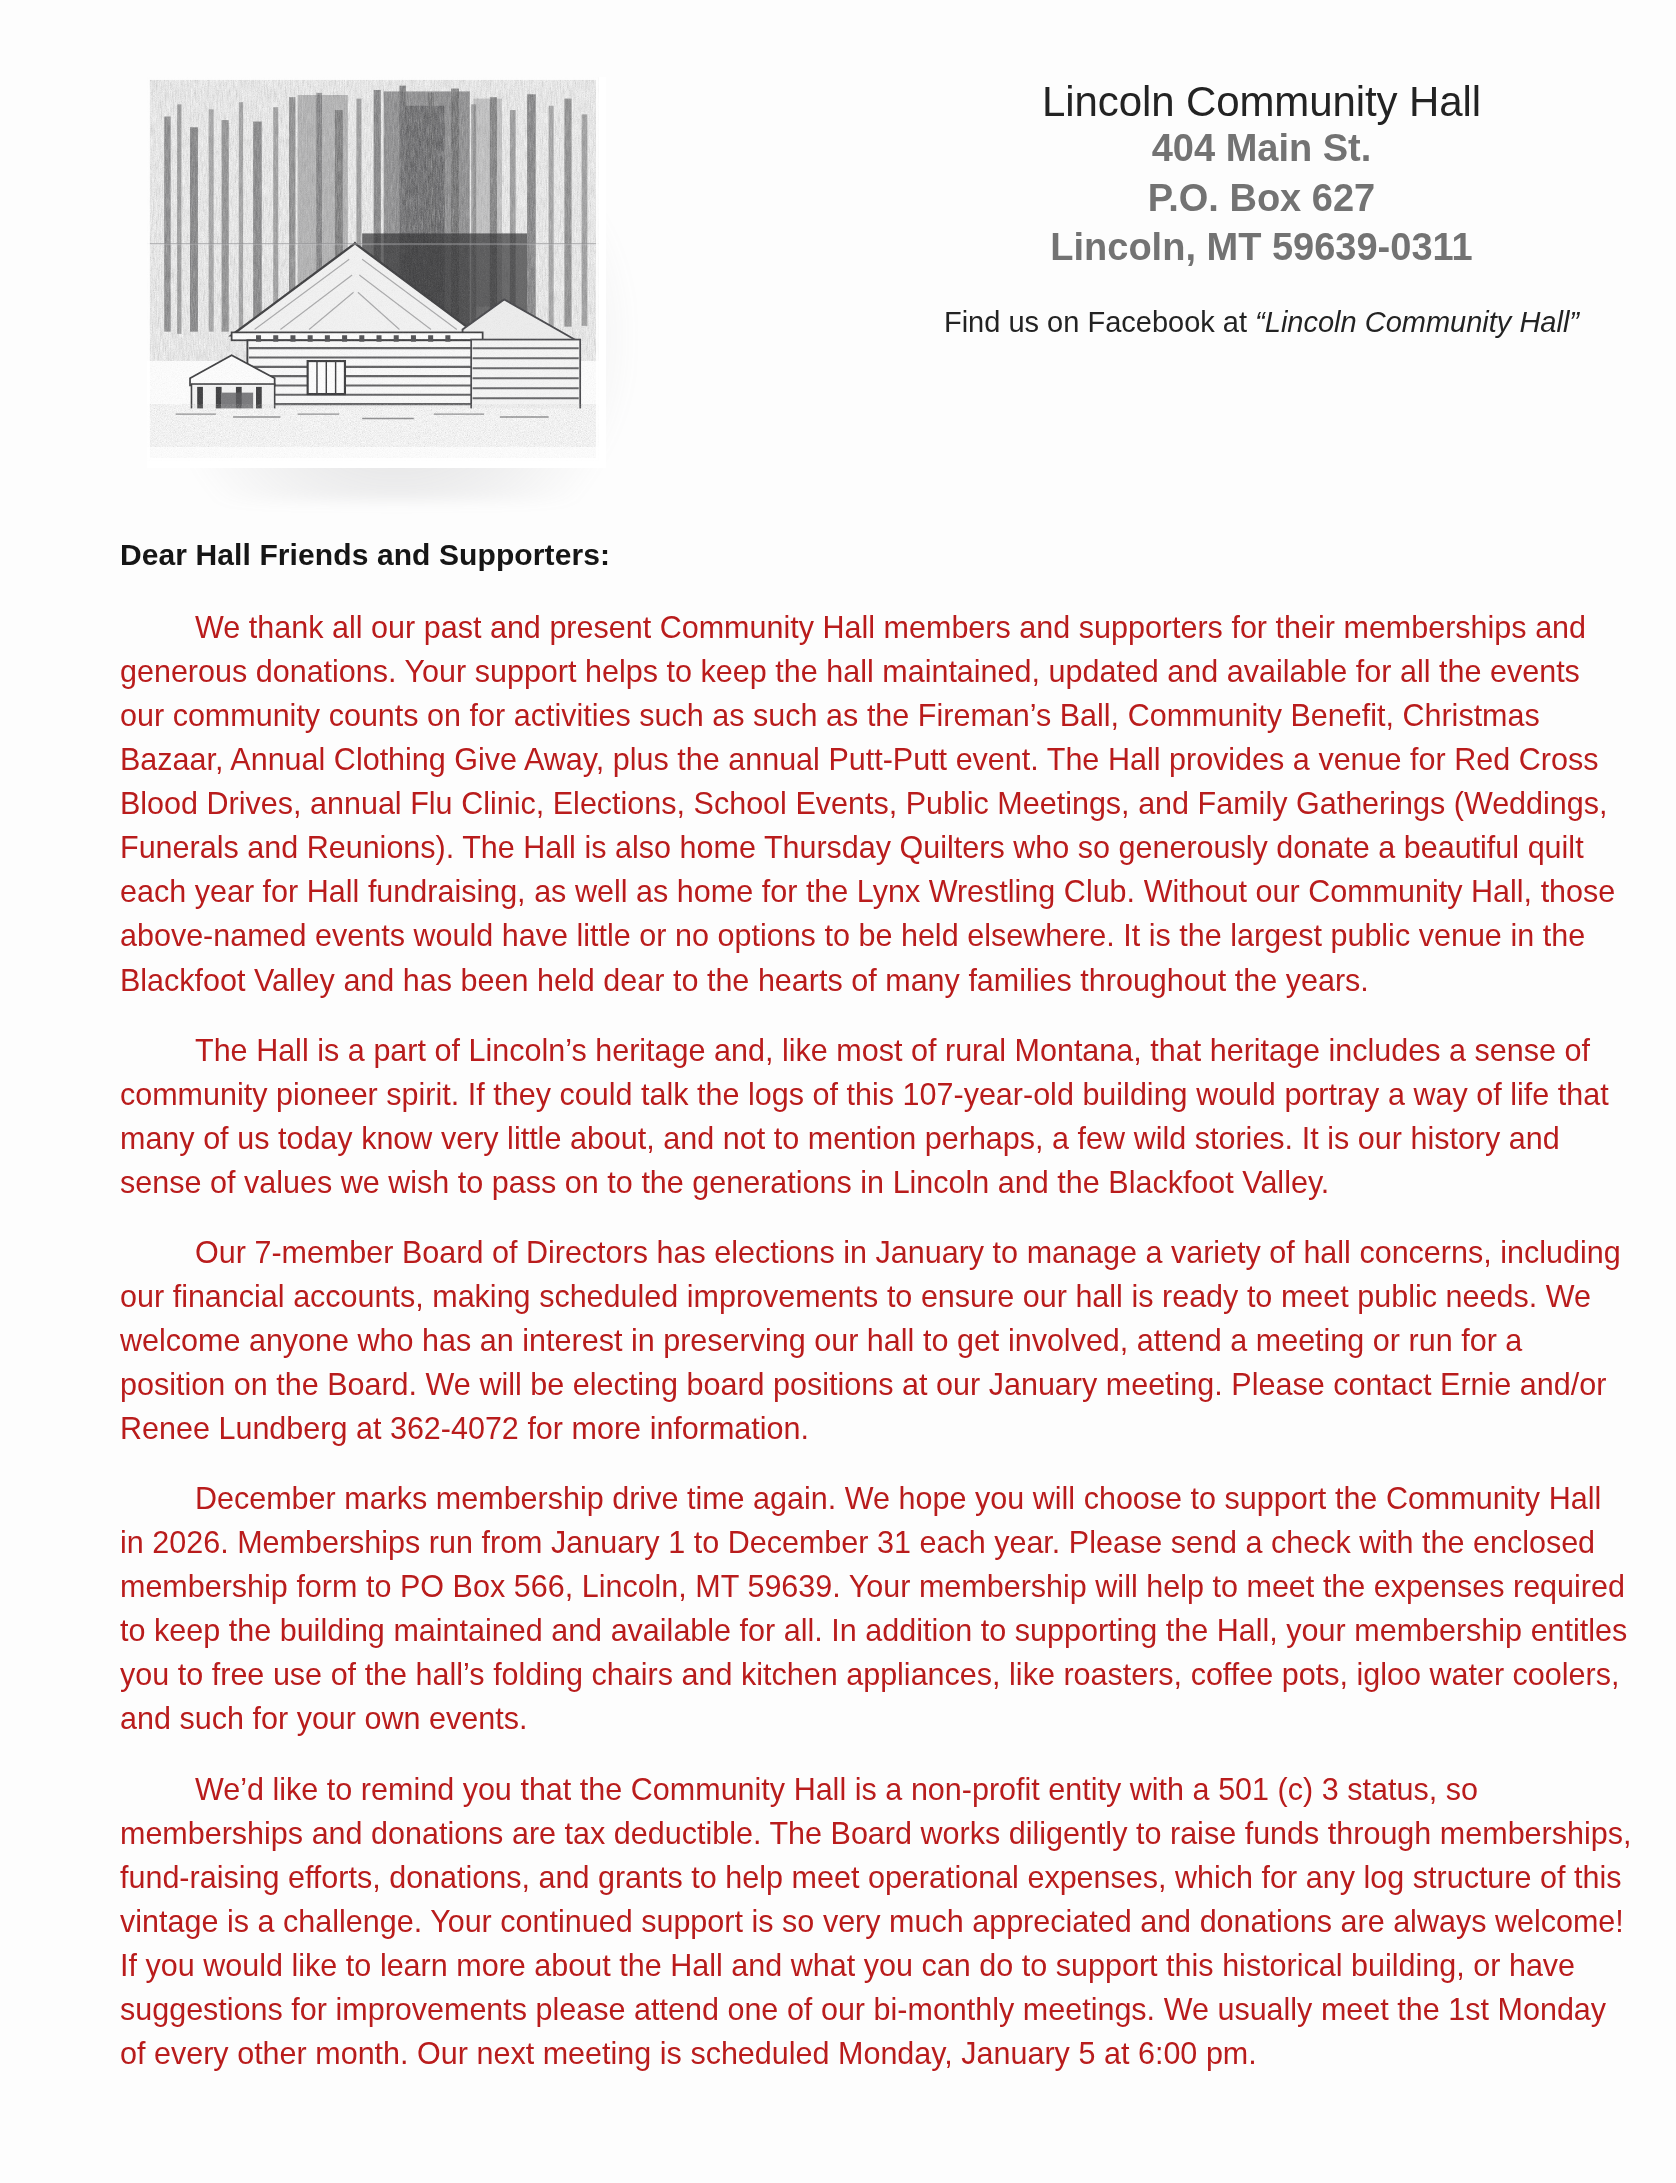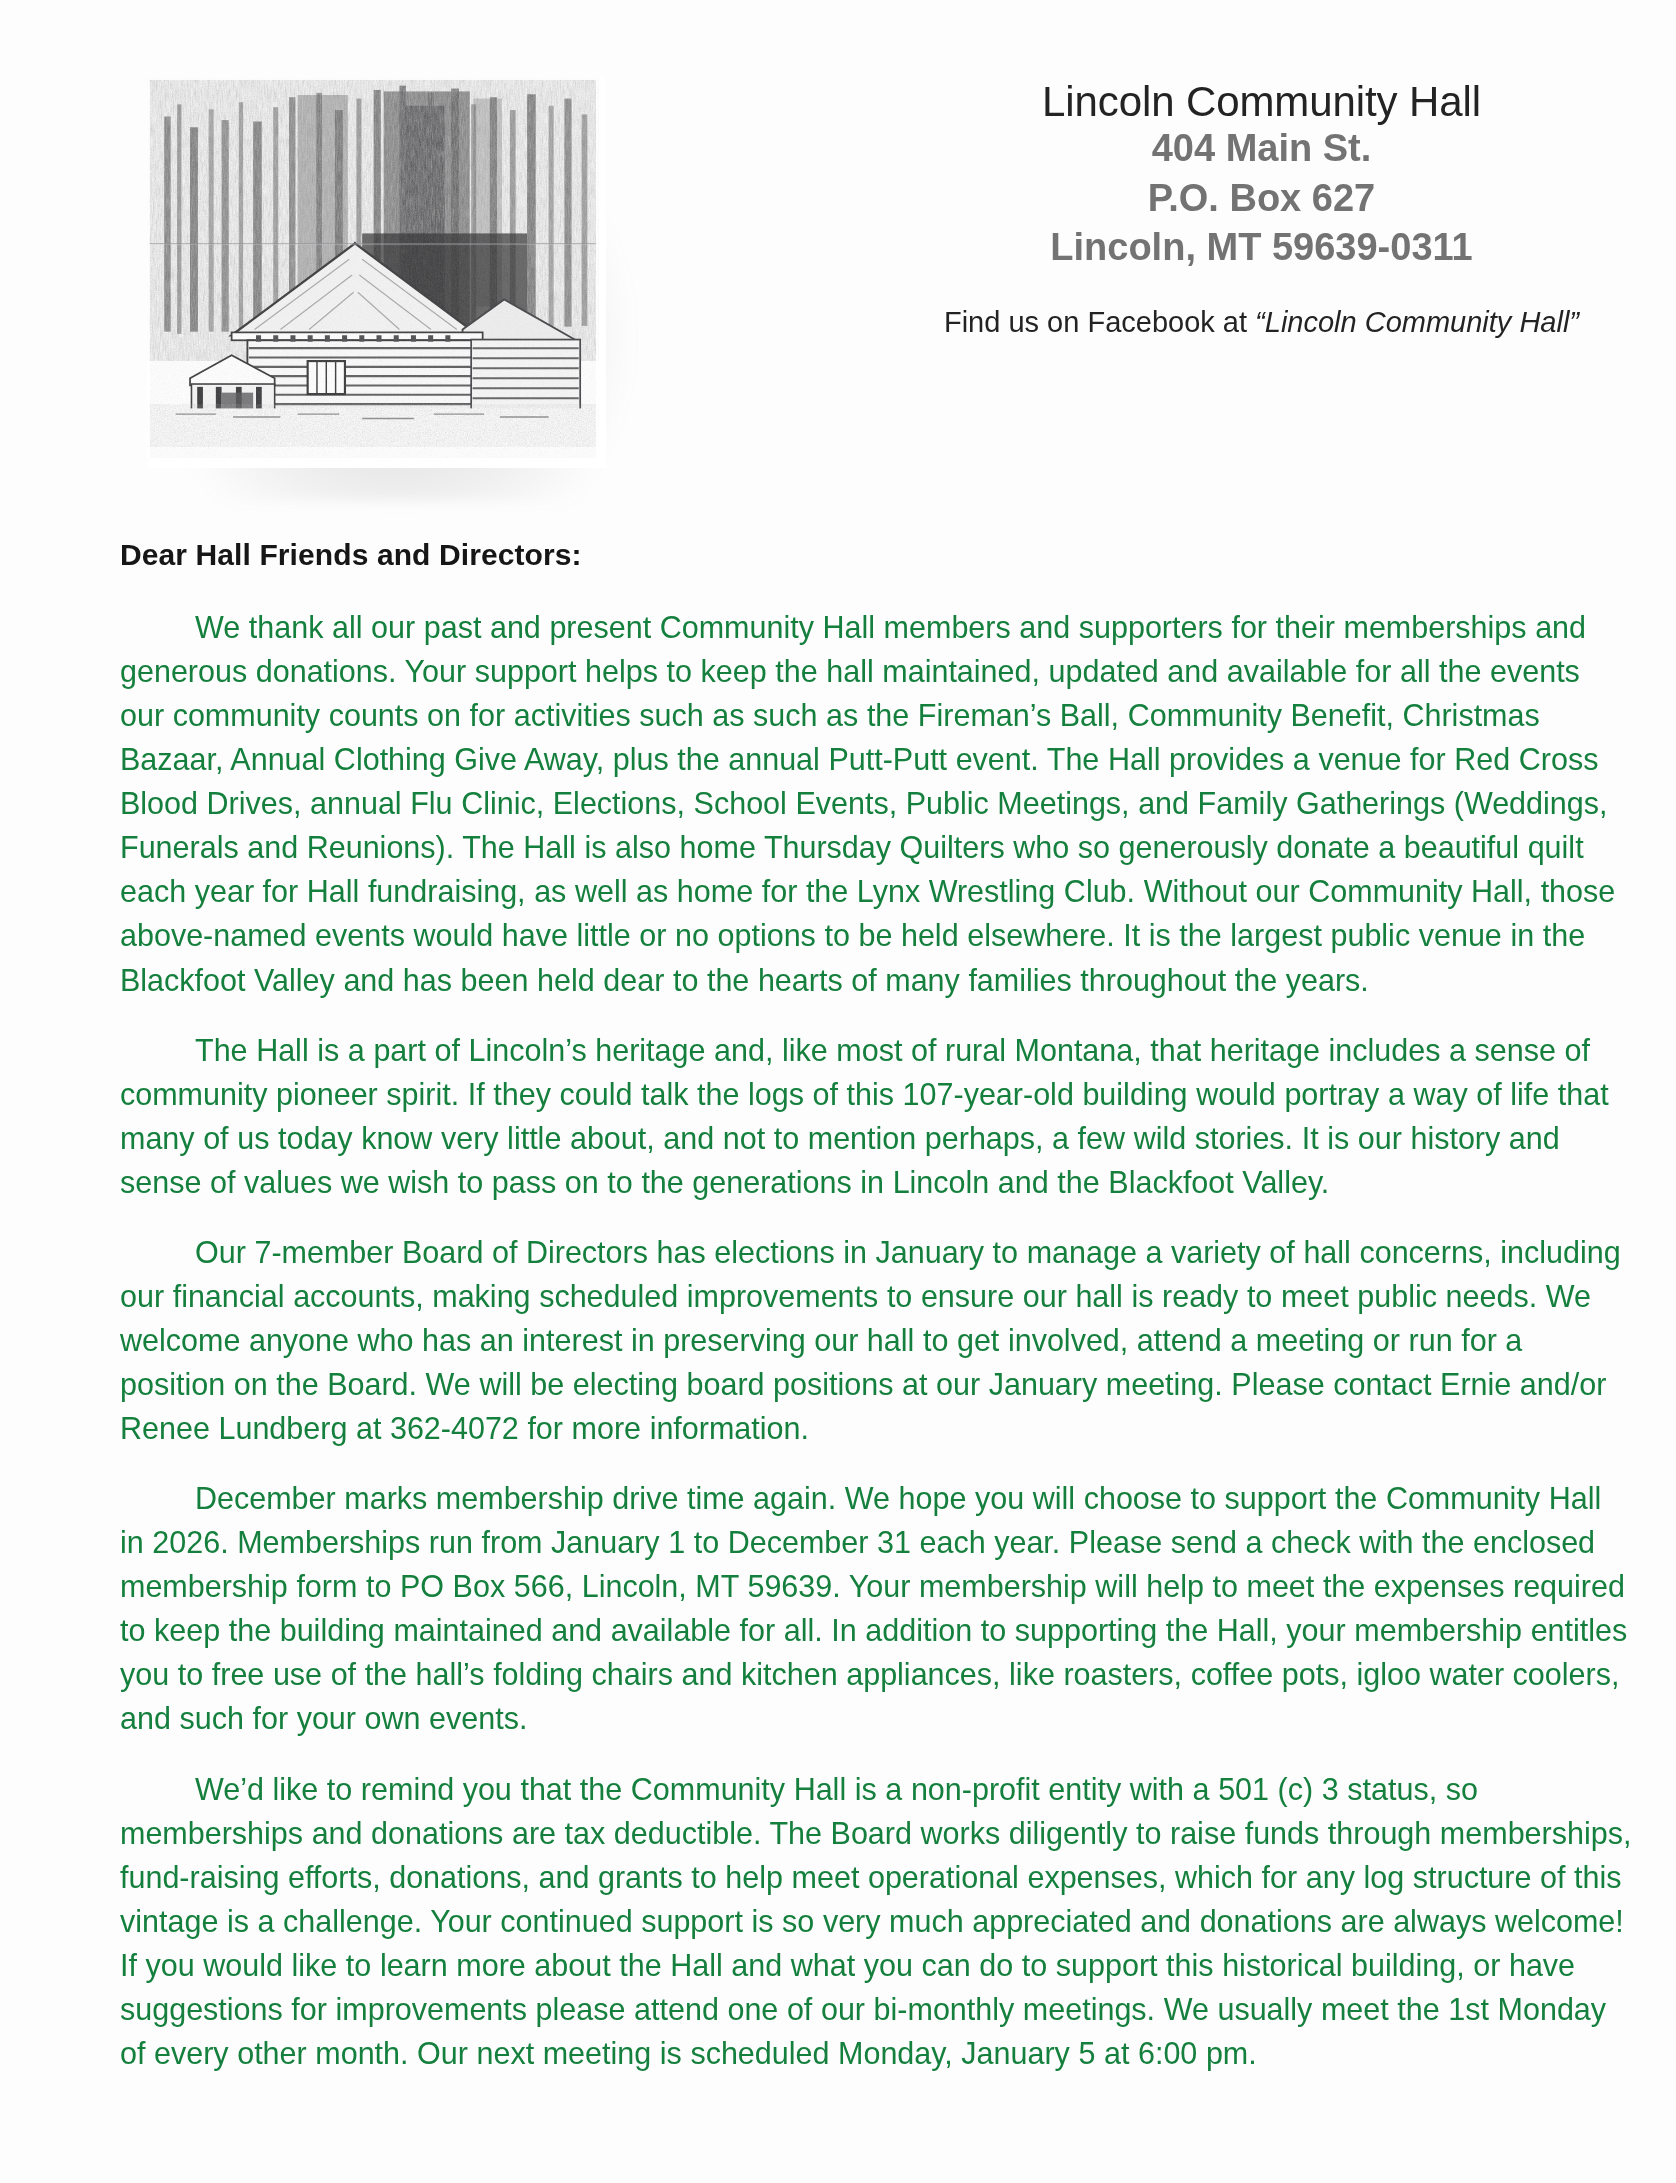--- a/index.html
+++ b/index.html
@@ -99,21 +99,21 @@
   .salutation {
     font-size: 30px;
     font-weight: bold;
     color: #161616;
     margin: 0 0 33px 0;
     letter-spacing: 0.1px;
   }
   p.para {
     font-size: 30.5px;
     line-height: 1.445;
-    color: #15803d;
+    color: #b91c1c;
     margin: 0 0 26px 0;
     text-indent: 75px;
     text-align: left;
     word-spacing: 0.1px;
   }
   p.para:last-child { margin-bottom: 16px; }
 </style>
 </head>
 <body>
 
@@ -281,21 +281,21 @@
     <div class="address-block">
       <div class="org-name">Lincoln Community Hall</div>
       <div class="addr-line">404 Main St.</div>
       <div class="addr-line">P.O. Box 627</div>
       <div class="addr-line">Lincoln, MT 59639-0311</div>
       <div class="facebook-line"><span>Find us on Facebook at </span><span class="fb-handle">“Lincoln Community Hall”</span></div>
     </div>
   </div>
 
   <div class="body-wrap">
-    <div class="salutation">Dear Hall Friends and Directors:</div>
+    <div class="salutation">Dear Hall Friends and Supporters:</div>
 
     <p class="para">We thank all our past and present Community Hall members and supporters for their memberships and generous donations. Your support helps to keep the hall maintained, updated and available for all the events our community counts on for activities such as such as the Fireman’s Ball, Community Benefit, Christmas Bazaar, Annual Clothing Give Away, plus the annual Putt-Putt event. The Hall provides a venue for Red Cross Blood Drives, annual Flu Clinic, Elections, School Events, Public Meetings, and Family Gatherings (Weddings, Funerals and Reunions). The Hall is also home Thursday Quilters who so generously donate a beautiful quilt each year for Hall fundraising, as well as home for the Lynx Wrestling Club. Without our Community Hall, those above-named events would have little or no options to be held elsewhere. It is the largest public venue in the Blackfoot Valley and has been held dear to the hearts of many families throughout the years.</p>
     <p class="para">The Hall is a part of Lincoln’s heritage and, like most of rural Montana, that heritage includes a sense of community pioneer spirit. If they could talk the logs of this 107-year-old building would portray a way of life that many of us today know very little about, and not to mention perhaps, a few wild stories. It is our history and sense of values we wish to pass on to the generations in Lincoln and the Blackfoot Valley.</p>
     <p class="para">Our 7-member Board of Directors has elections in January to manage a variety of hall concerns, including our financial accounts, making scheduled improvements to ensure our hall is ready to meet public needs. We welcome anyone who has an interest in preserving our hall to get involved, attend a meeting or run for a position on the Board. We will be electing board positions at our January meeting. Please contact Ernie and/or Renee Lundberg at 362-4072 for more information.</p>
     <p class="para">December marks membership drive time again. We hope you will choose to support the Community Hall in 2026. Memberships run from January 1 to December 31 each year. Please send a check with the enclosed membership form to PO Box 566, Lincoln, MT 59639. Your membership will help to meet the expenses required to keep the building maintained and available for all. In addition to supporting the Hall, your membership entitles you to free use of the hall’s folding chairs and kitchen appliances, like roasters, coffee pots, igloo water coolers, and such for your own events.</p>
     <p class="para">We’d like to remind you that the Community Hall is a non-profit entity with a 501 (c) 3 status, so memberships and donations are tax deductible. The Board works diligently to raise funds through memberships, fund-raising efforts, donations, and grants to help meet operational expenses, which for any log structure of this vintage is a challenge. Your continued support is so very much appreciated and donations are always welcome! If you would like to learn more about the Hall and what you can do to support this historical building, or have suggestions for improvements please attend one of our bi-monthly meetings. We usually meet the 1st Monday of every other month. Our next meeting is scheduled Monday, January 5 at 6:00 pm.</p>
   </div>
 
 </div>
 

